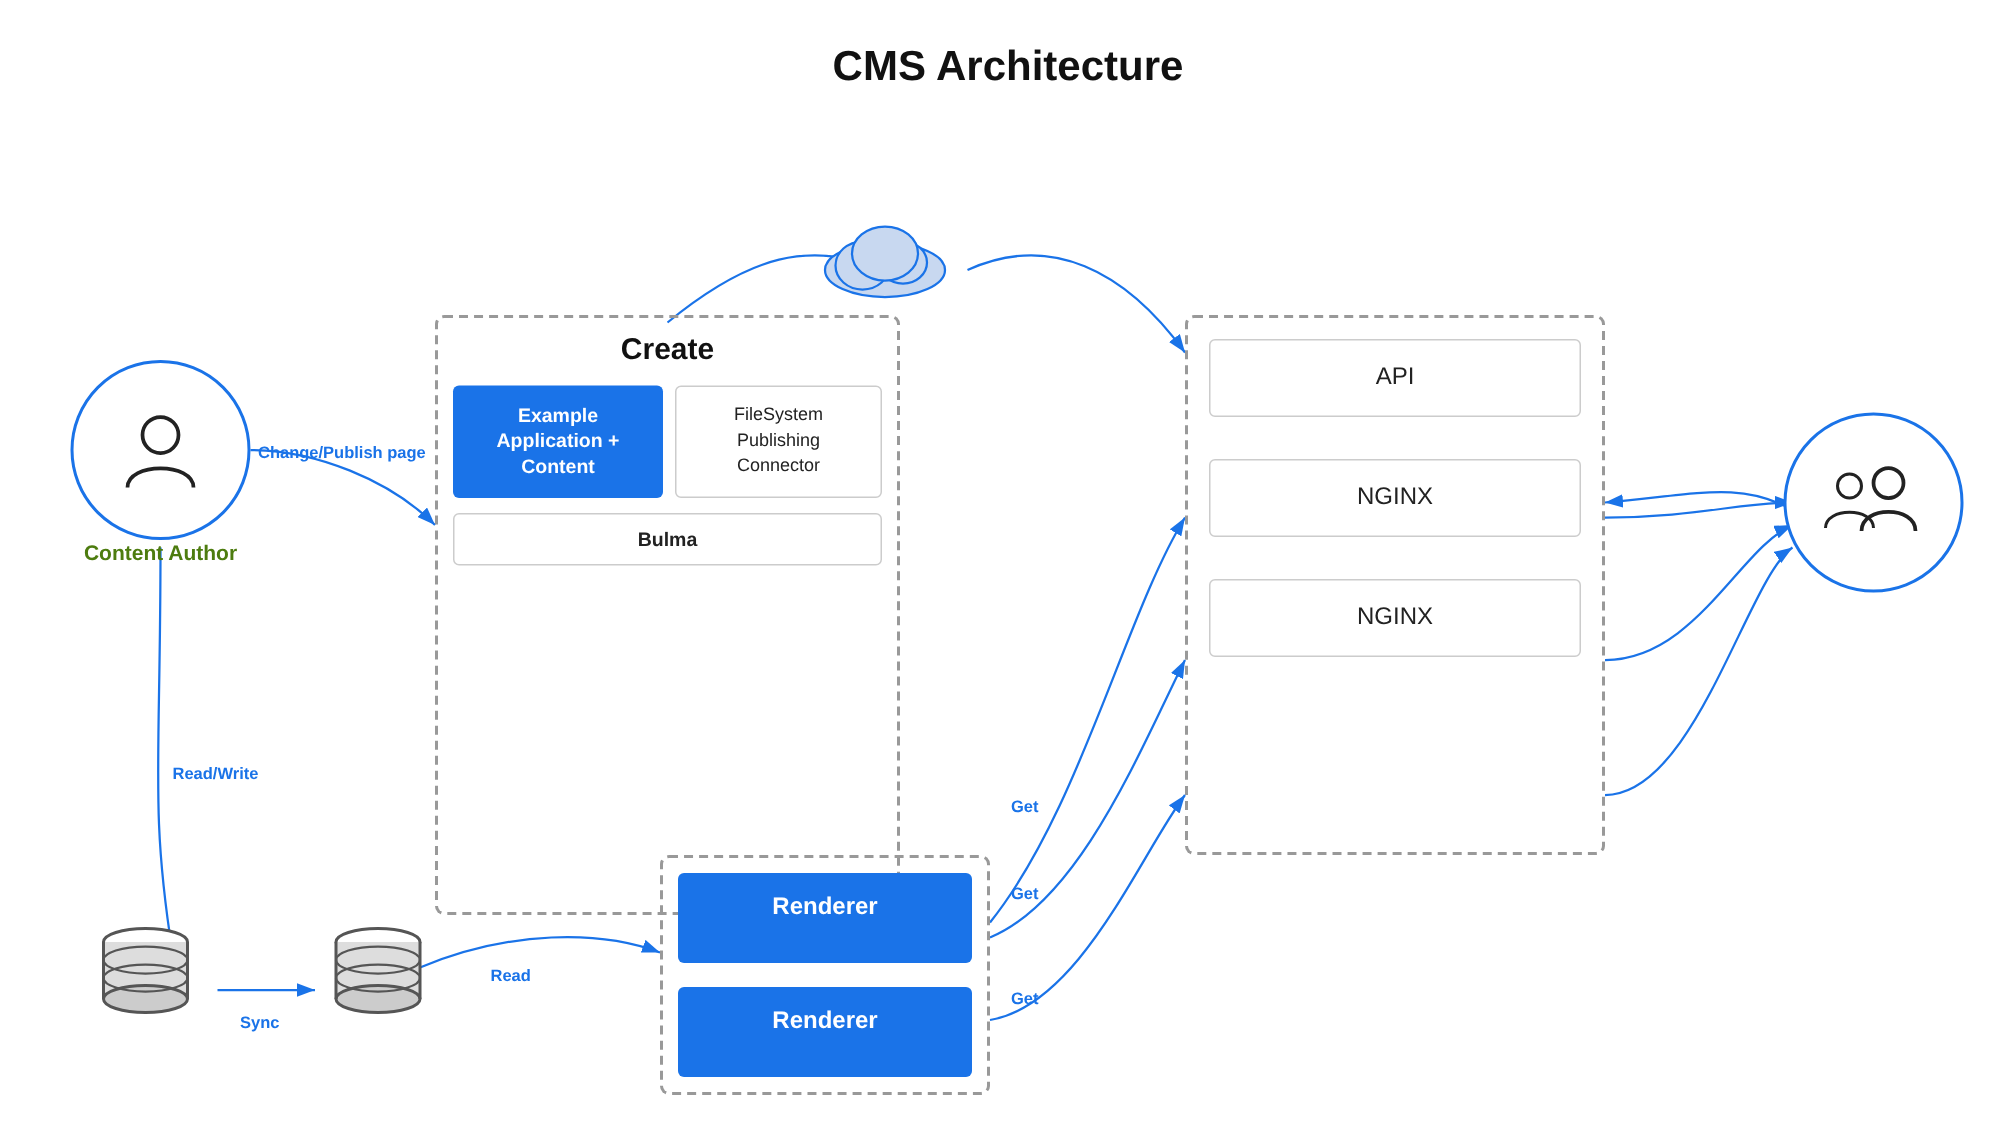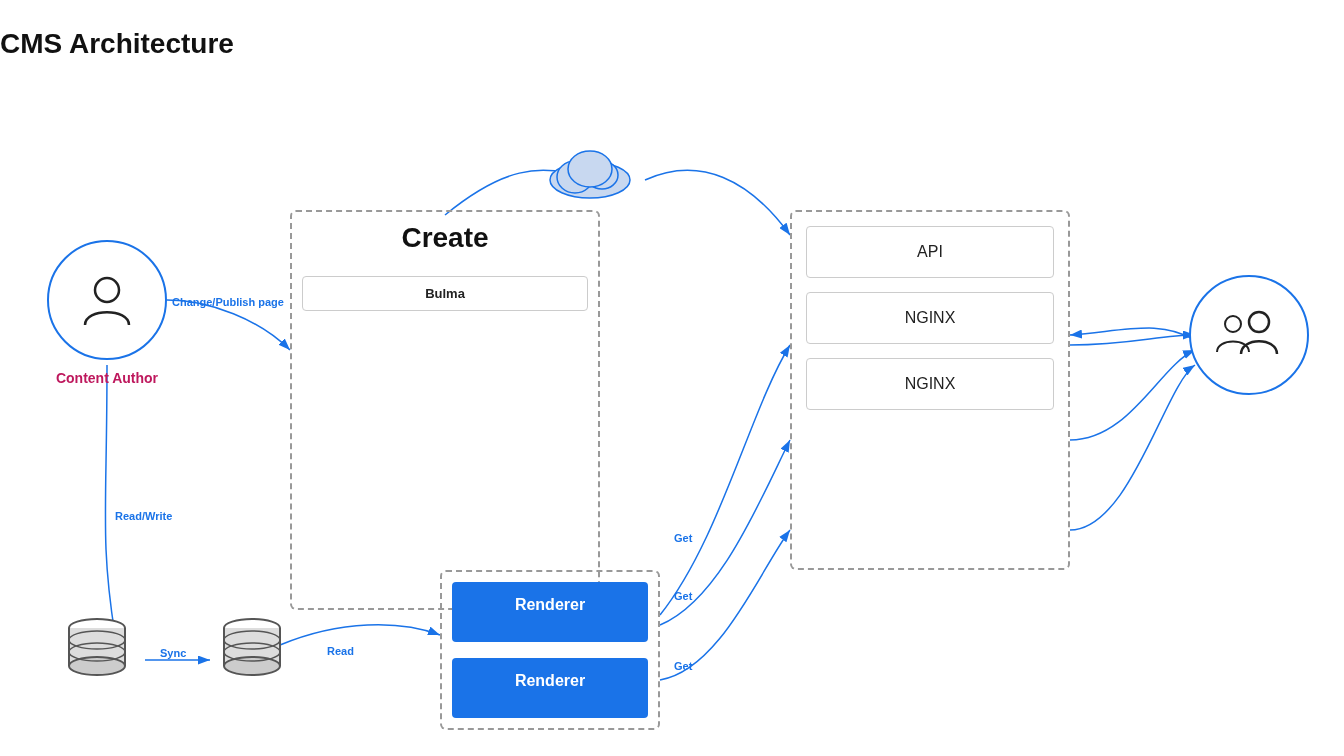--- a/index.html
+++ b/index.html
@@ -5,20 +5,21 @@
     * { box-sizing: border-box; margin: 0; padding: 0; }
     body {
       background: #fff;
       font-family: -apple-system, BlinkMacSystemFont, 'Segoe UI', sans-serif;
       width: 1344px;
       height: 756px;
       overflow: hidden;
       position: relative;
     }
     .page-title {
+      text-align: center;
       font-size: 28px;
       font-weight: 700;
       padding-top: 28px;
       color: #111;
     }
     .diagram-area {
       position: relative;
       width: 1344px;
       height: 700px;
       top: 20px;
@@ -44,38 +45,37 @@
       height: 120px;
       border-radius: 50%;
       border: 2px solid #1a73e8;
       display: flex;
       align-items: center;
       justify-content: center;
       margin: 0 auto;
       background: #fff;
     }
     .author-label {
-      margin-top: 10px;
       font-size: 14px;
       font-weight: 600;
-      color: #be185d;
+      color: #4d7c0f;
     }
     
     .create-box {
       position: absolute;
       left: 290px;
       top: 130px;
       width: 310px;
       height: 400px;
       border: 2px dashed #999;
       border-radius: 6px;
       padding: 10px;
     }
     .box-title {
-      font-size: 28px;
+      font-size: 20px;
       font-weight: 700;
       color: #111;
       text-align: center;
       margin-bottom: 12px;
     }
     .app-row {
       display: flex;
       gap: 8px;
       margin-bottom: 10px;
     }
@@ -149,21 +149,21 @@
       padding: 14px;
     }
     .deliver-item {
       border: 1px solid #ccc;
       border-radius: 4px;
       padding: 16px;
       text-align: center;
       font-size: 16px;
       font-weight: 500;
       color: #222;
-      margin-bottom: 14px;
+      margin-bottom: 28px;
       background: #fff;
     }
     
     .end-users {
       position: absolute;
       right: 30px;
       top: 195px;
       width: 130px;
       text-align: center;
     }
@@ -245,39 +245,45 @@
     <path d="M 1070 360 C 1130 360 1160 285 1195 270" stroke="#1a73e8" stroke-width="1.5" fill="none" marker-end="url(#arrowhead)"></path>
 
     <path d="M 1070 450 C 1130 450 1165 305 1195 285" stroke="#1a73e8" stroke-width="1.5" fill="none" marker-end="url(#arrowhead)"></path>
 
     <path d="M 1195 260 C 1160 240 1130 250 1070 255" stroke="#1a73e8" stroke-width="1.5" fill="none" marker-end="url(#arrowhead)"></path>
   </svg>
 
   <div class="arrow-label" style="left:172px; top:215px; line-height:1.3;">Change/Publish
 page</div>
   <div class="arrow-label" style="left:115px; top:430px;">Read/Write</div>
-  <div class="arrow-label" style="left:160px; top:567px;">Sync</div>
+  <div class="arrow-label" style="left:160px; top:596px;">Sync</div>
   <div class="arrow-label" style="left:307px; top:565px;padding-left:20px;">Read</div>
   <div class="arrow-label" style="left:674px; top:452px;">Get</div>
   <div class="arrow-label" style="left:674px; top:510px;">Get</div>
   <div class="arrow-label" style="left:674px; top:580px;">Get</div>
 
   <div class="content-author">
     <div class="author-circle">
       <svg width="60" height="60" viewBox="0 0 60 60">
         <circle cx="30" cy="20" r="12" fill="none" stroke="#222" stroke-width="2.5"></circle>
         <path d="M8 55 C8 38 52 38 52 55" fill="none" stroke="#222" stroke-width="2.5"></path>
       </svg>
     </div>
     <div class="author-label">Content Author</div>
   </div>
 
   <div class="create-box">
     <div class="box-title">Create</div>
     <div class="app-row">
+      <div class="app-blue-box">Example Application + Content</div>
+      <div class="app-white-box">
+        <span>FileSystem</span><br>
+        <span>Publishing</span><br>
+        <span>Connector</span>
+      </div>
     </div>
     <div class="plugin-item">Bulma</div>
   </div>
 
   <div class="renderer-box">
     <div class="renderer-btn">Renderer</div>
     <div class="renderer-btn">Renderer</div>
   </div>
 
   <div class="cloud">

